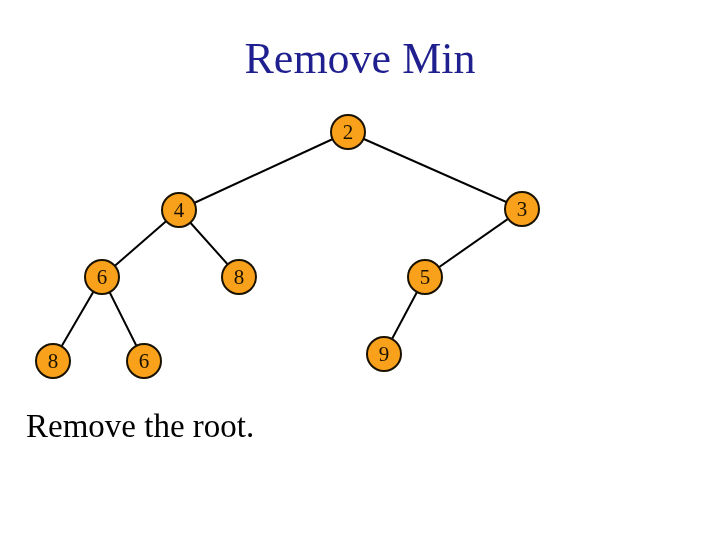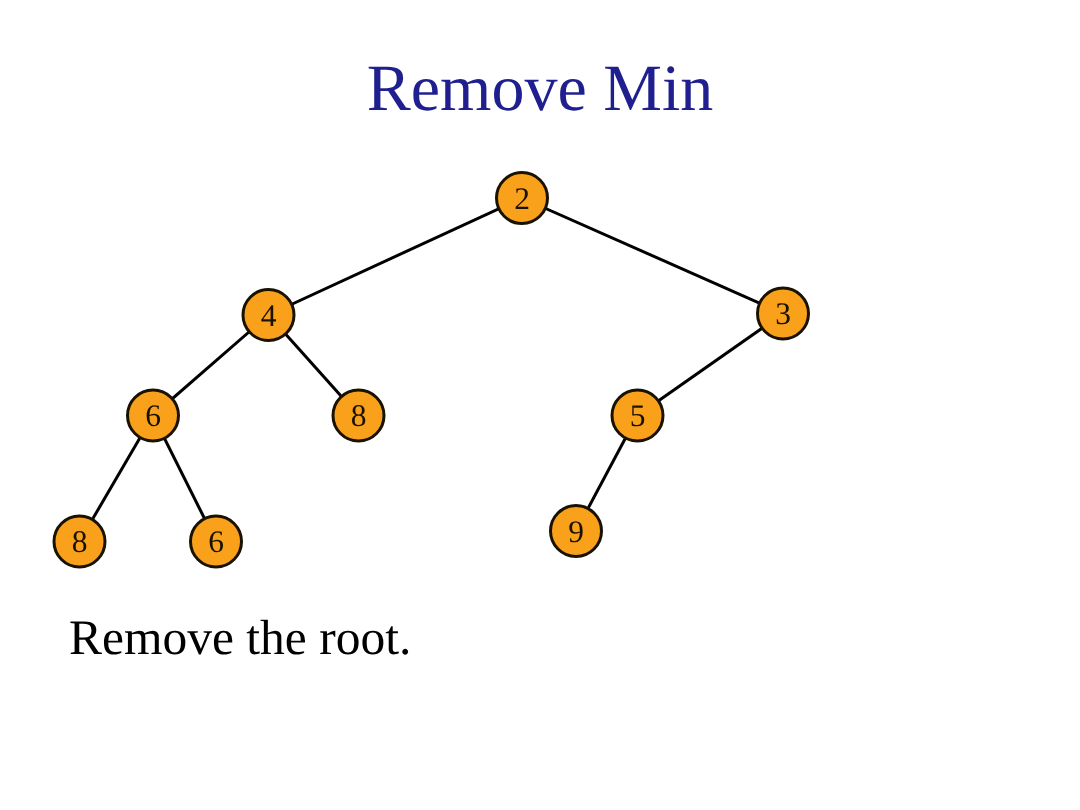--- a/index.html
+++ b/index.html
@@ -45,21 +45,21 @@
     stroke-width: 2;
   }
   .node-label {
     font-family: "Liberation Serif", serif;
     font-size: 21px;
     fill: var(--node-text, #1a1200);
     text-anchor: middle;
   }
   .caption {
     position: absolute;
-    left: 46px;
+    left: 26px;
     top: 410px;
     margin: 0;
     font-size: 33px;
     line-height: 1;
     font-weight: 400;
     color: var(--caption-color, #000000);
     font-family: "Liberation Serif", serif;
   }
 </style>
 </head>

